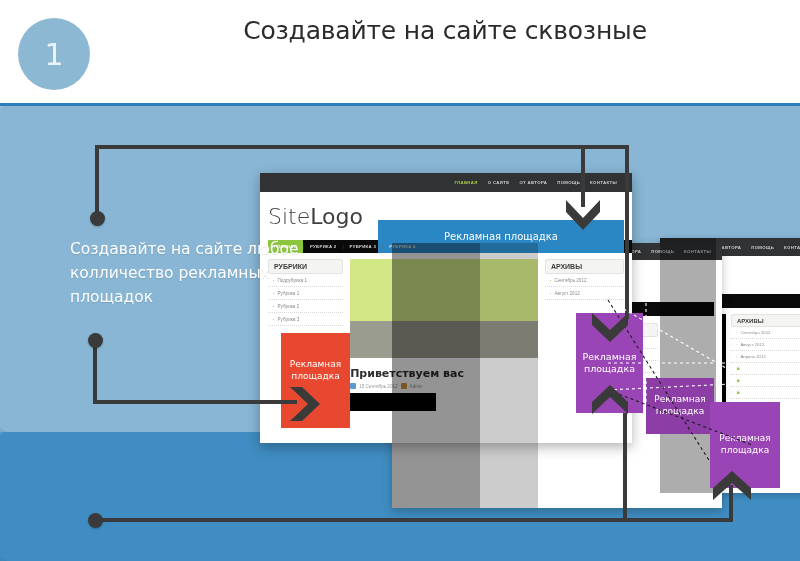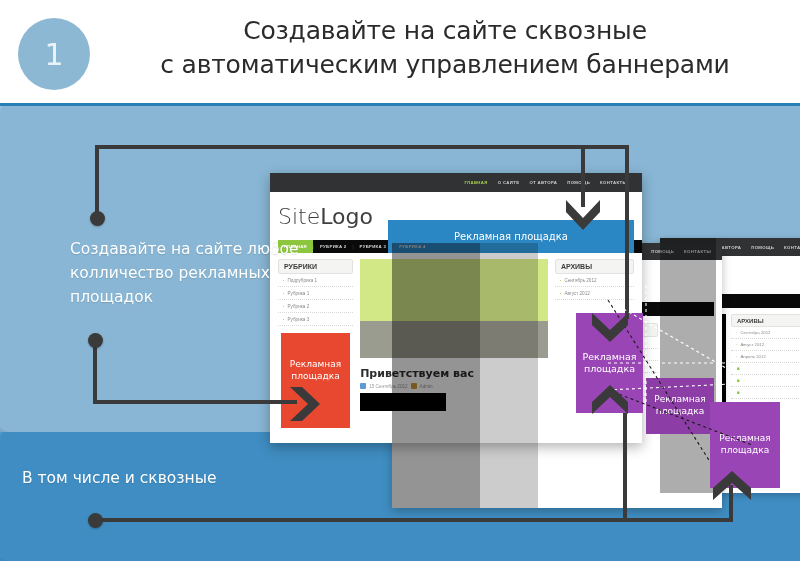--- a/index.html
+++ b/index.html
@@ -236,21 +236,21 @@
 
   <svg class="dash-line" style="left:600px; top:285px; width:200px; height:175px;" width="200" height="175">
     <line x1="8" y1="15" x2="152" y2="98" stroke="#ffffff" stroke-width="1.1" stroke-dasharray="3,3"></line>
     <line x1="8" y1="105" x2="152" y2="98" stroke="#ffffff" stroke-width="1.1" stroke-dasharray="3,3"></line>
     <line x1="8" y1="15" x2="112" y2="180" stroke="#1a1a1a" stroke-width="1.1" stroke-dasharray="3,3"></line>
     <line x1="8" y1="105" x2="152" y2="160" stroke="#1a1a1a" stroke-width="1.1" stroke-dasharray="3,3"></line>
     <line x1="46" y1="0" x2="46" y2="120" stroke="#ffffff" stroke-width="1.1" stroke-dasharray="3,3"></line>
     <line x1="8" y1="78" x2="125" y2="78" stroke="#ffffff" stroke-width="1.1" stroke-dasharray="3,3"></line>
   </svg>
 
-  <div class="window" style="left:270px; top:173px; width:372px; height:270px; z-index:20; box-shadow:0 4px 12px rgba(0,0,0,.30);">
+  <div class="window" style="left:260px; top:173px; width:372px; height:270px; z-index:20; box-shadow:0 4px 12px rgba(0,0,0,.30);">
 
     <div class="topnav" style="height:19px; padding-right:10px;">
       <span class="nav-item active">ГЛАВНАЯ</span>
       <span class="nav-item">О САЙТЕ</span>
       <span class="nav-item">ОТ АВТОРА</span>
       <span class="nav-item">ПОМОЩЬ</span>
       <span class="nav-item">КОНТАКТЫ</span>
     </div>
 
     <div style="height:48px; display:flex; align-items:center; padding:0 8px; background:#fff;">
@@ -346,25 +346,23 @@
 
   <svg class="arrow" style="left:288px; top:383px;" width="34" height="42">
     <polygon points="2,4 20,21 2,38 14,38 32,21 14,4" fill="#3a3a3a"></polygon>
   </svg>
 
   <svg class="arrow" style="left:710px; top:470px;" width="44" height="32">
     <polygon points="3,30 22,13 41,30 41,18 22,1 3,18" fill="#3a3a3a"></polygon>
   </svg>
 
   <div class="caption" id="caption-1">Создавайте на сайте любое колличество рекламных площадок</div>
-  <div class="caption" id="caption-2">В том числе и сквозные</div>
 
   <div id="header">
     <div id="step-circle">
       <span>1</span>
     </div>
     <div id="header-title">
       <span class="l1">Создавайте на сайте сквозные</span>
-      <span class="l2">с автоматическим управлением баннерами</span>
     </div>
   </div>
 
 </div>
 
 </body></html>

